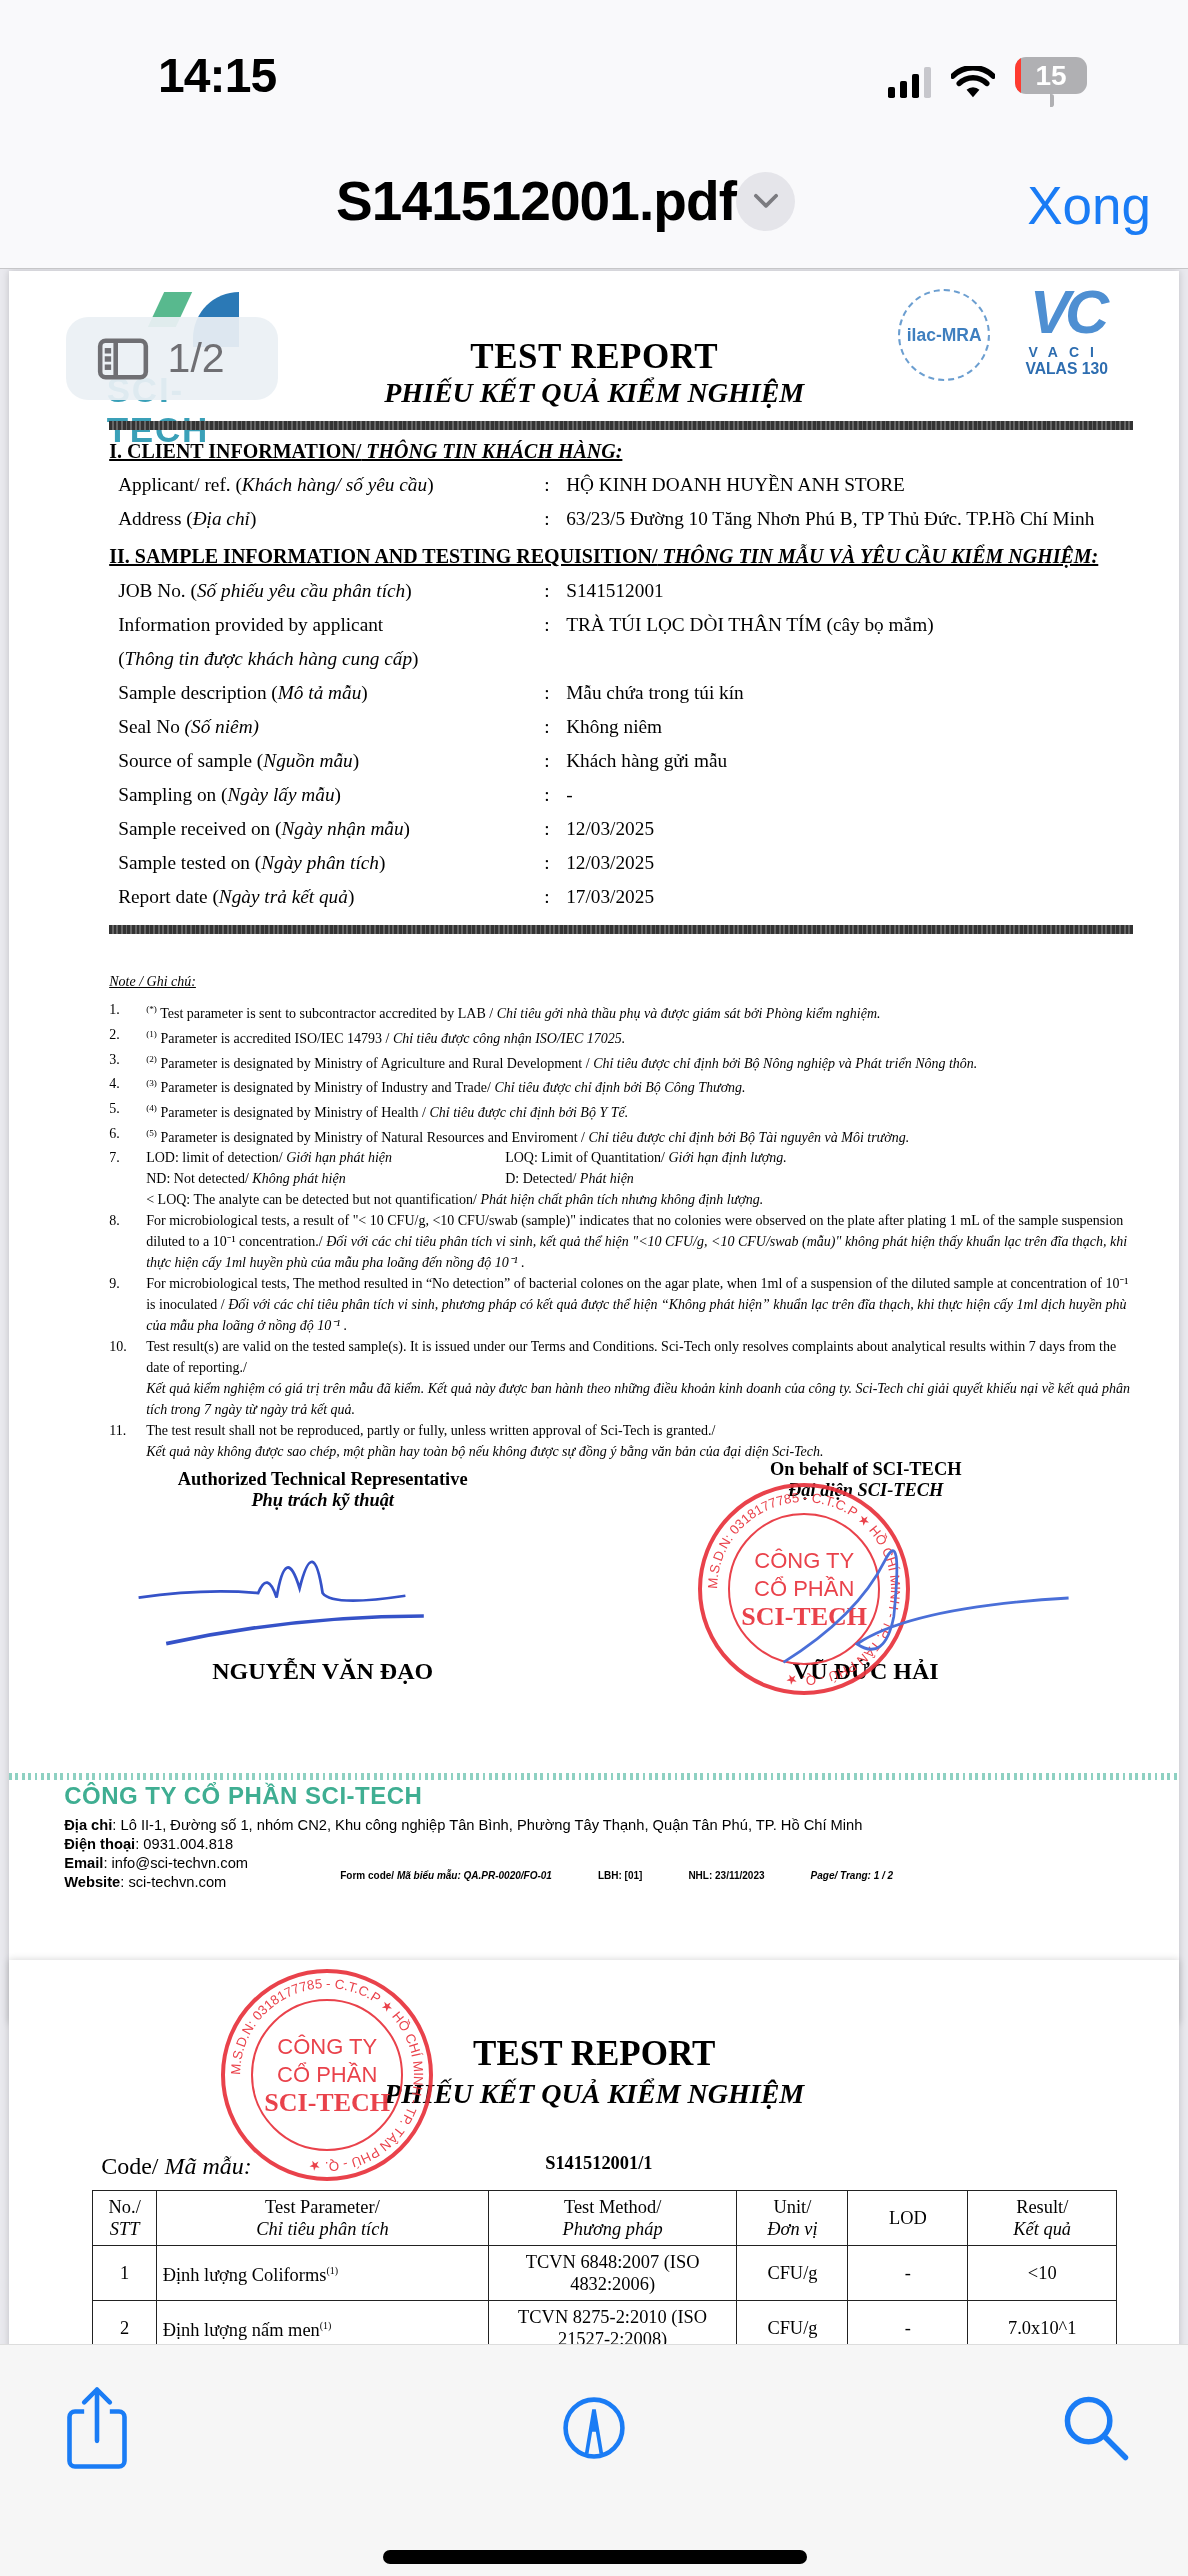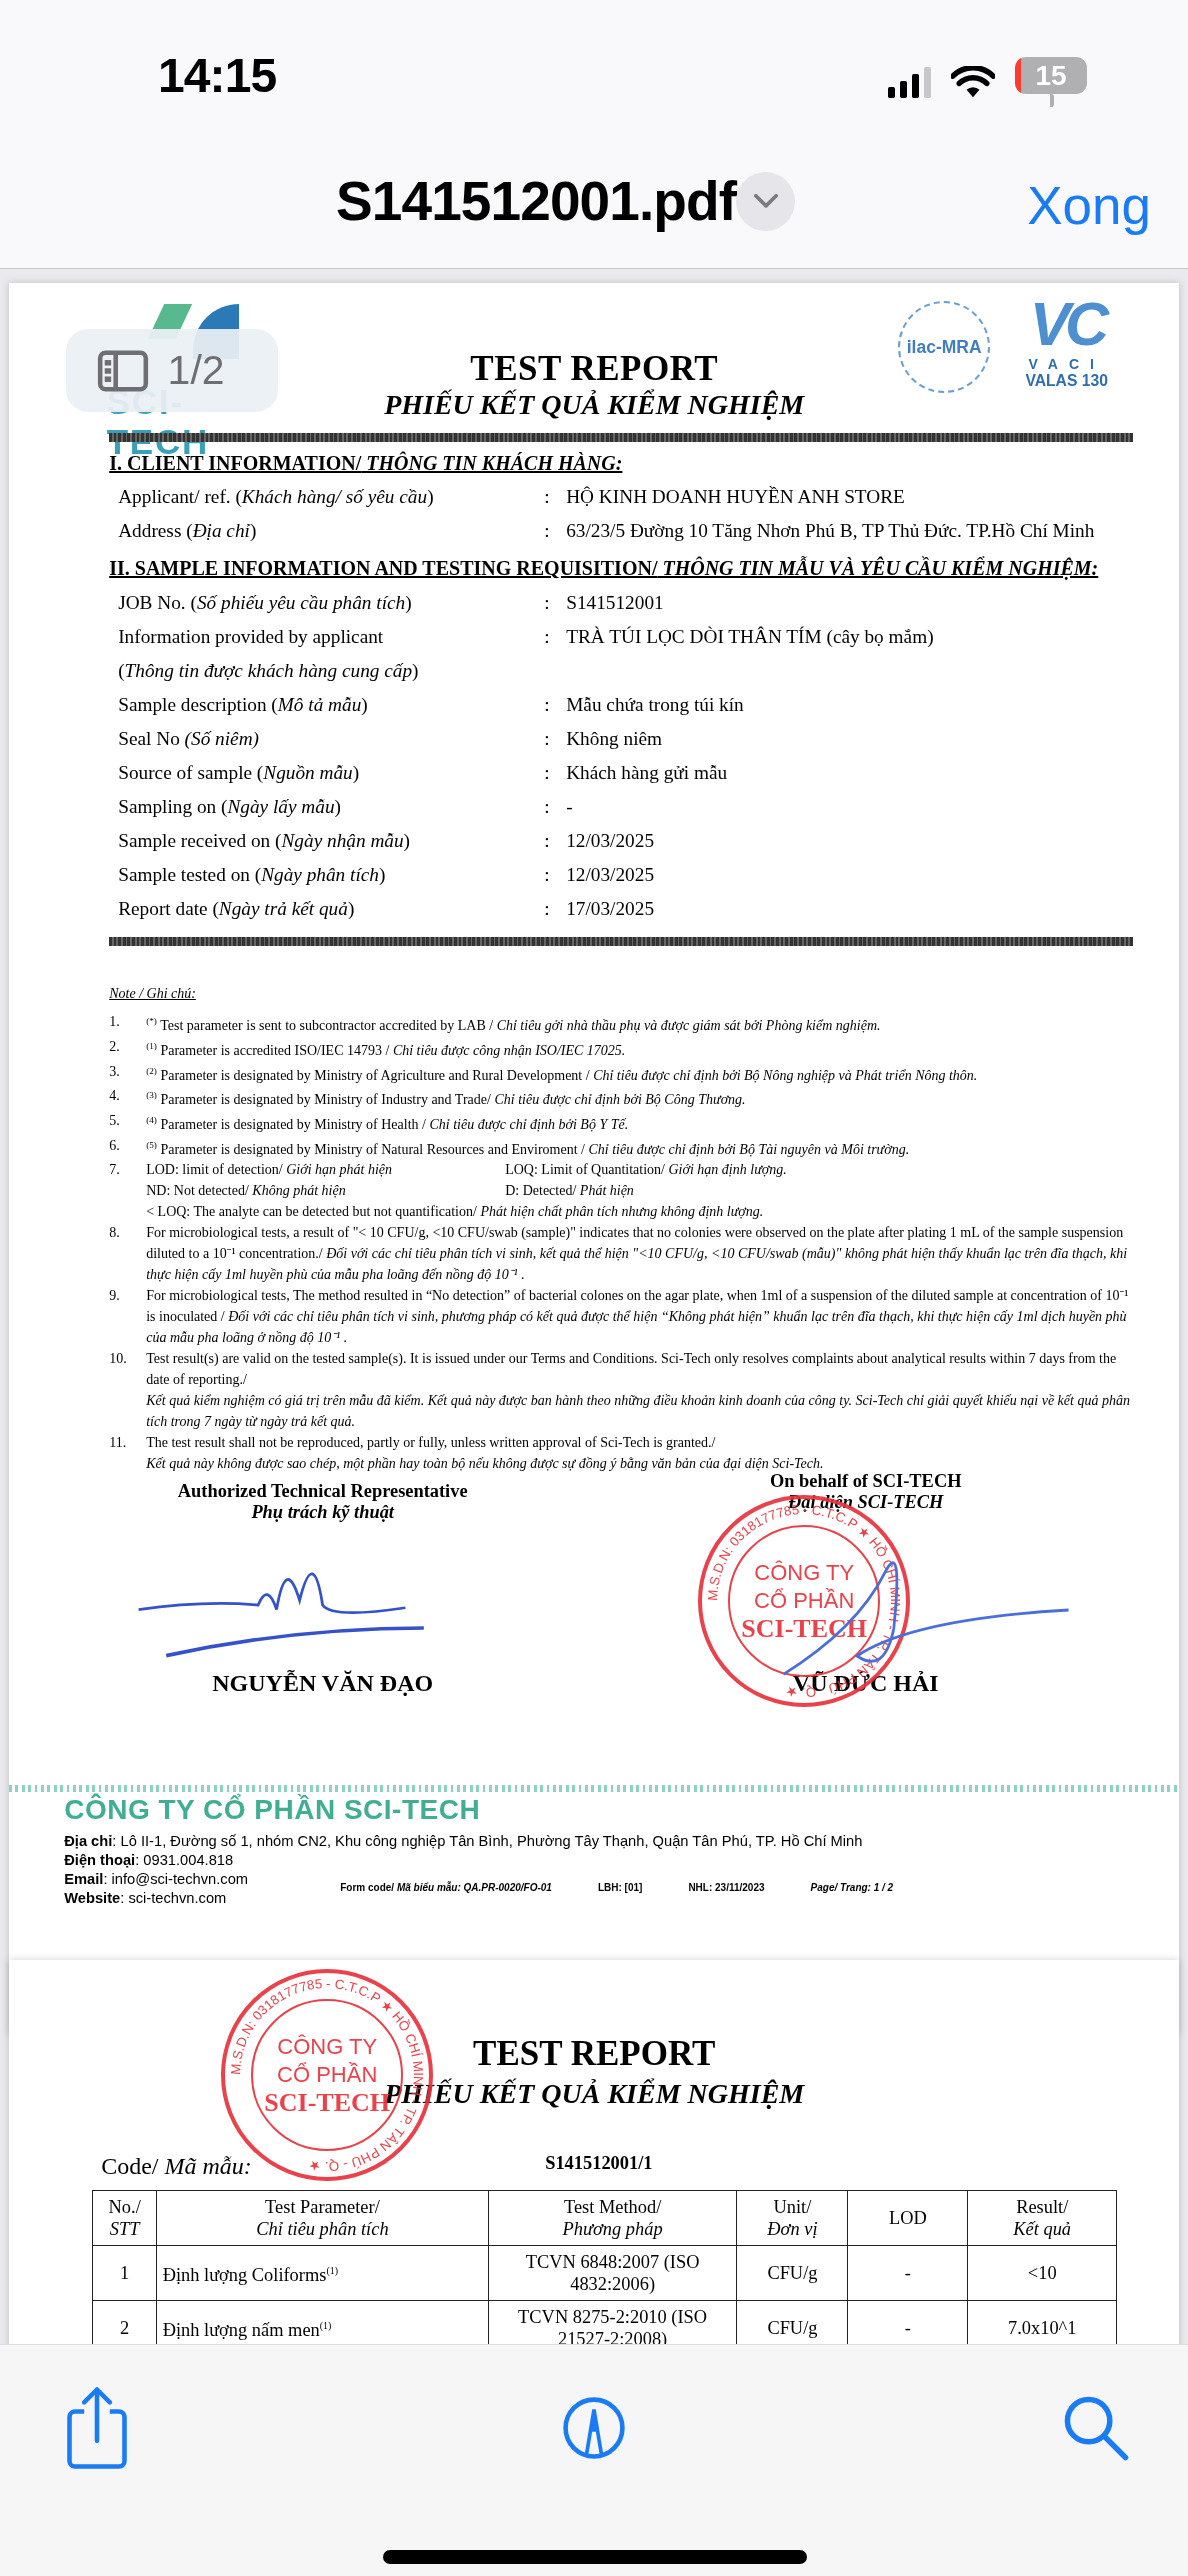--- a/index.html
+++ b/index.html
@@ -21,21 +21,21 @@
   
   .nav-bar { position: absolute; left: 0; top: 147px; width: 1188px; height: 122px; background: #f9f9fb; border-bottom: 1.8px solid #c6c6c8; }
   .nav-title { position: absolute; left: 336px; top: 22px; display: flex; align-items: center; }
   .nav-title .name { font-size: 55px; font-weight: 700; letter-spacing: -0.9px; }
   .chev-btn { width: 59px; height: 59px; border-radius: 50%; background: #e5e5ea; display: flex; align-items: center; justify-content: center; }
   .done-btn { position: absolute; right: 37px; top: 28px; font-size: 53px; color: #1a7cf5; }
 
   
   .doc-area { position: absolute; left: 0; top: 269px; width: 1188px; height: 2075px; background: #e9e9ee; overflow: hidden; }
   .page { position: absolute; left: 9.2px; width: 1170px; background: #fff; box-shadow: 0 0 7.4px rgba(0,0,0,0.18); font-family: "Liberation Serif", serif; }
-  .page1 { top: 14px; height: 1752px; }
+  .page1 { top: 2px; height: 1752px; }
   .page2 { top: 1691px; height: 461px; }
 
   .page-indicator { position: absolute; left: 57px; top: 46px; width: 212px; height: 83px; border-radius: 22px; background: rgba(235,240,244,0.93); display: flex; align-items: center; gap: 18.4px; padding-left: 31px; z-index: 5; }
   .page-indicator .txt { font-family: "Liberation Sans", sans-serif; font-size: 41px; color: #6f6f73; }
 
   
   .logo-scitech { position: absolute; left: 92px; top: 14px; width: 175px; height: 120px; }
   .logo-scitech .a { position: absolute; left: 55px; top: 7.4px; width: 28px; height: 35px; background: #58b98e; transform: skewX(-25deg); }
   .logo-scitech .b { position: absolute; left: 92px; top: 7.4px; width: 46px; height: 55px; background: #2b79b6; border-radius: 46px 0 0 0; }
   .logo-scitech .word { position: absolute; left: 5.5px; top: 85px; font-family: "Liberation Sans", sans-serif; font-weight: 700; font-size: 35px; color: #3aa0b8; letter-spacing: 1.8px; }
@@ -79,21 +79,21 @@
   .stamp { position: absolute; width: 212px; height: 212px; border-radius: 50%; border: 4.6px solid #e8323c; display: flex; align-items: center; justify-content: center; opacity: 0.92; }
   .stamp::before { content: ""; position: absolute; inset: 26px; border-radius: 50%; border: 2.8px solid #e8323c; }
   .stamp .stamp-ring { position: absolute; inset: 0; }
   .stamp .inner { position: relative; text-align: center; color: #e8323c; font-family: "Liberation Sans", sans-serif; line-height: 28px; }
   .stamp .inner .l1, .stamp .inner .l2 { font-size: 22px; }
   .stamp .inner .l3 { font-family: "Liberation Serif", serif; font-weight: 700; font-size: 26px; }
 
   
   .footer-wave { position: absolute; left: 0; right: 0; top: 1502px; height: 7.4px; background: repeating-linear-gradient(90deg, #8ed1c2 0 2.8px, transparent 2.8px 6.4px); }
   .footer { position: absolute; left: 55px; top: 1511px; width: 1060px; font-family: "Liberation Sans", sans-serif; }
-  .footer .company { font-size: 28px; font-weight: 700; color: #3fae92; margin-bottom: 5.5px; letter-spacing: 0.5px; }
+  .footer .company { font-size: 24px; font-weight: 700; color: #3fae92; margin-bottom: 5.5px; letter-spacing: 0.5px; }
   .footer .line { font-size: 14.7px; line-height: 19.3px; }
   .footer .line b { font-weight: 700; }
   .footer .meta { position: absolute; top: 88px; left: 276px; display: flex; gap: 46px; font-size: 10px; font-weight: 700; }
   .footer .meta i { font-style: italic; }
 
   
   .p2-title { position: absolute; left: 0; width: 1170px; text-align: center; top: 74px; font-size: 35px; font-weight: 700; }
   .p2-subtitle { position: absolute; left: 0; width: 1170px; text-align: center; top: 118px; font-size: 28px; font-style: italic; font-weight: 700; }
   .p2-code { position: absolute; left: 92px; top: 193px; font-size: 24px; }
   .p2-code i { font-style: italic; }

